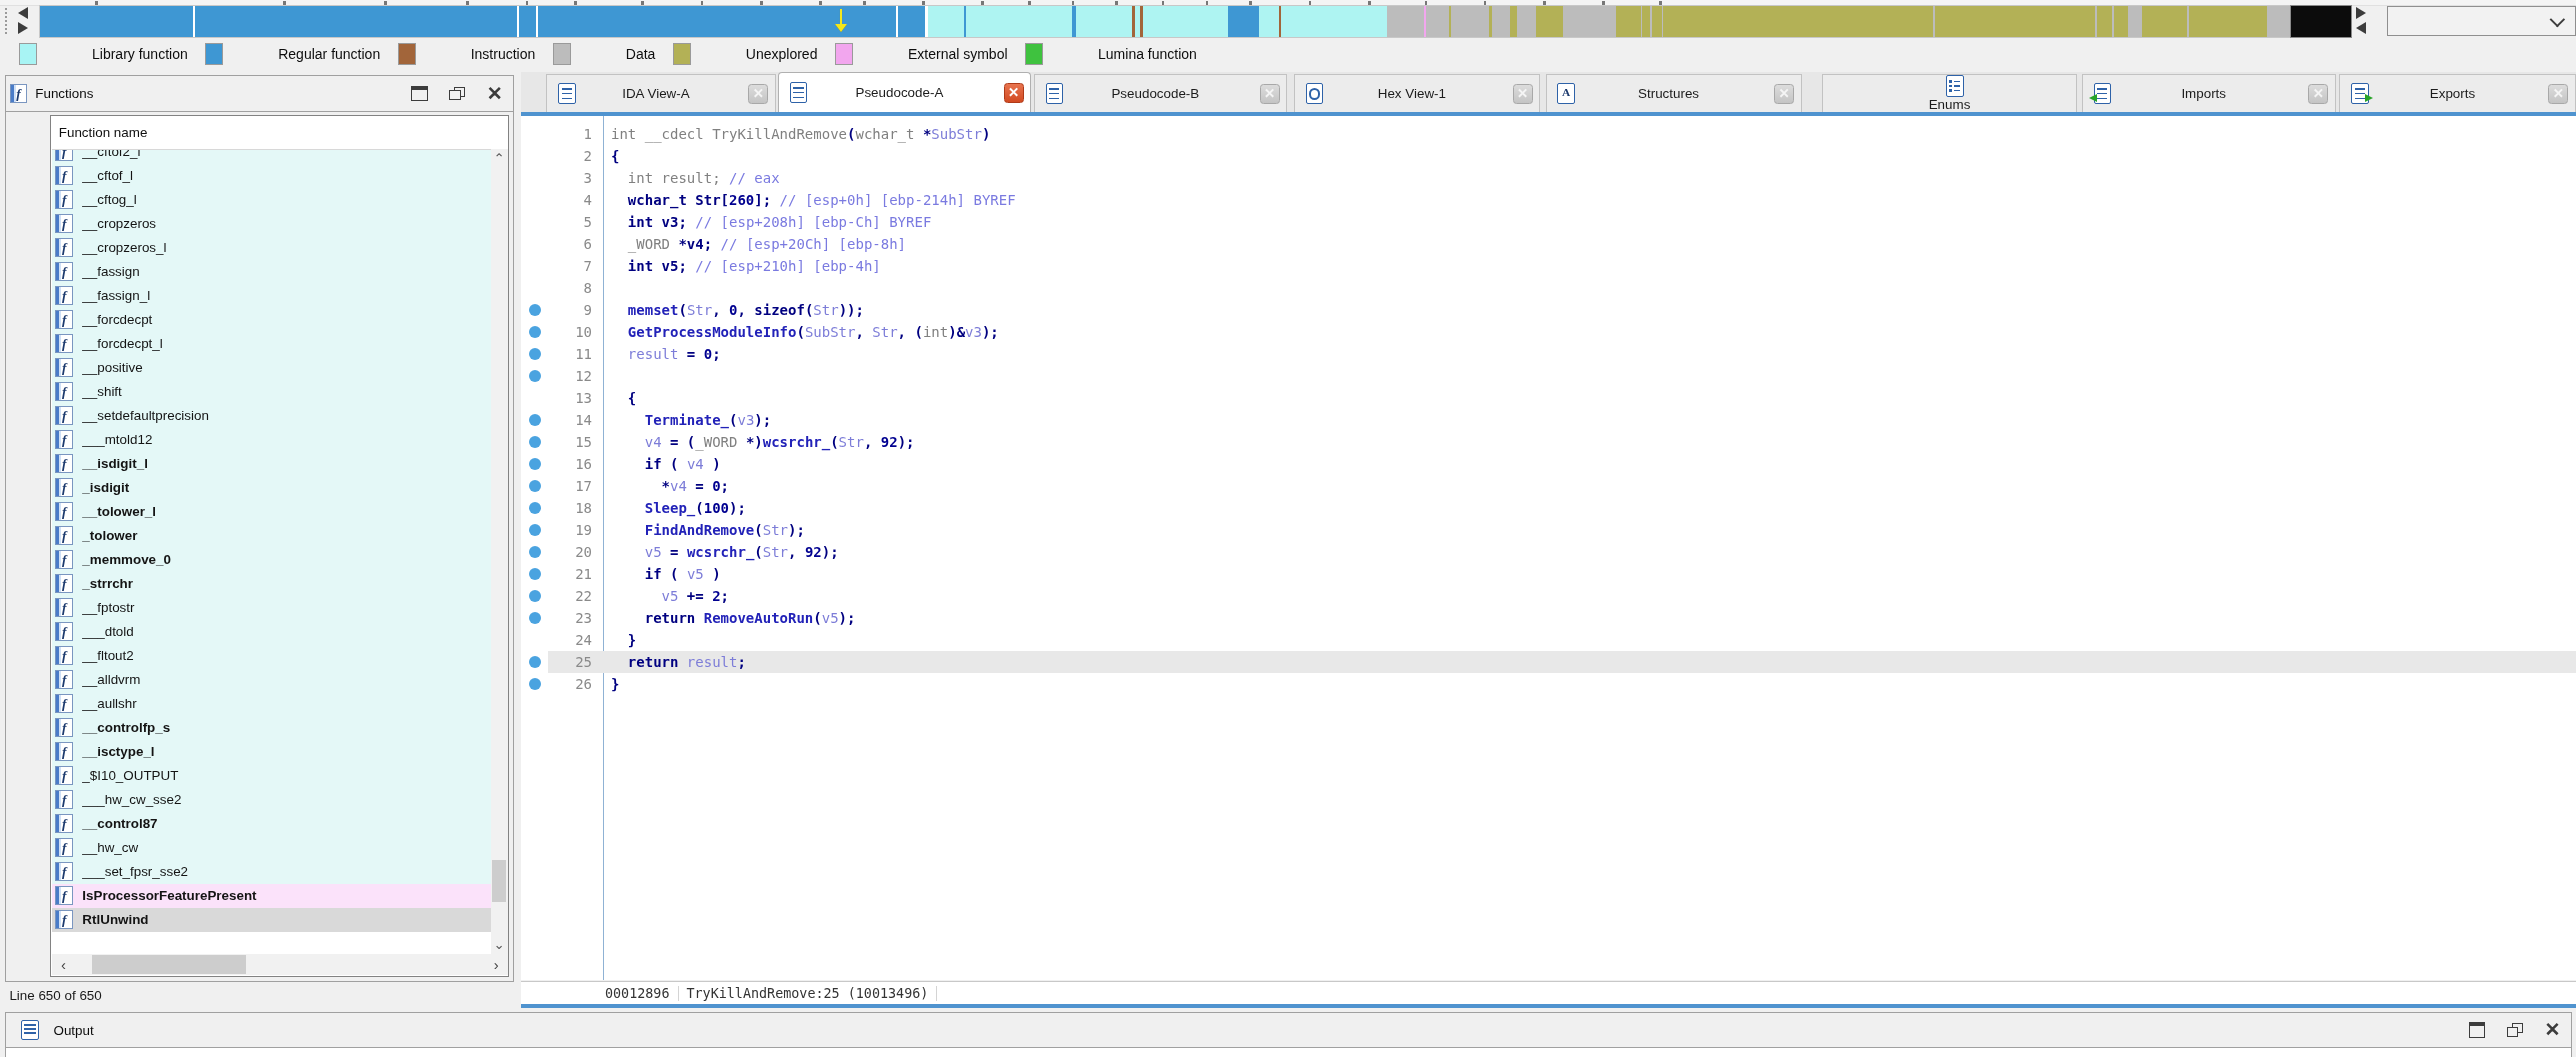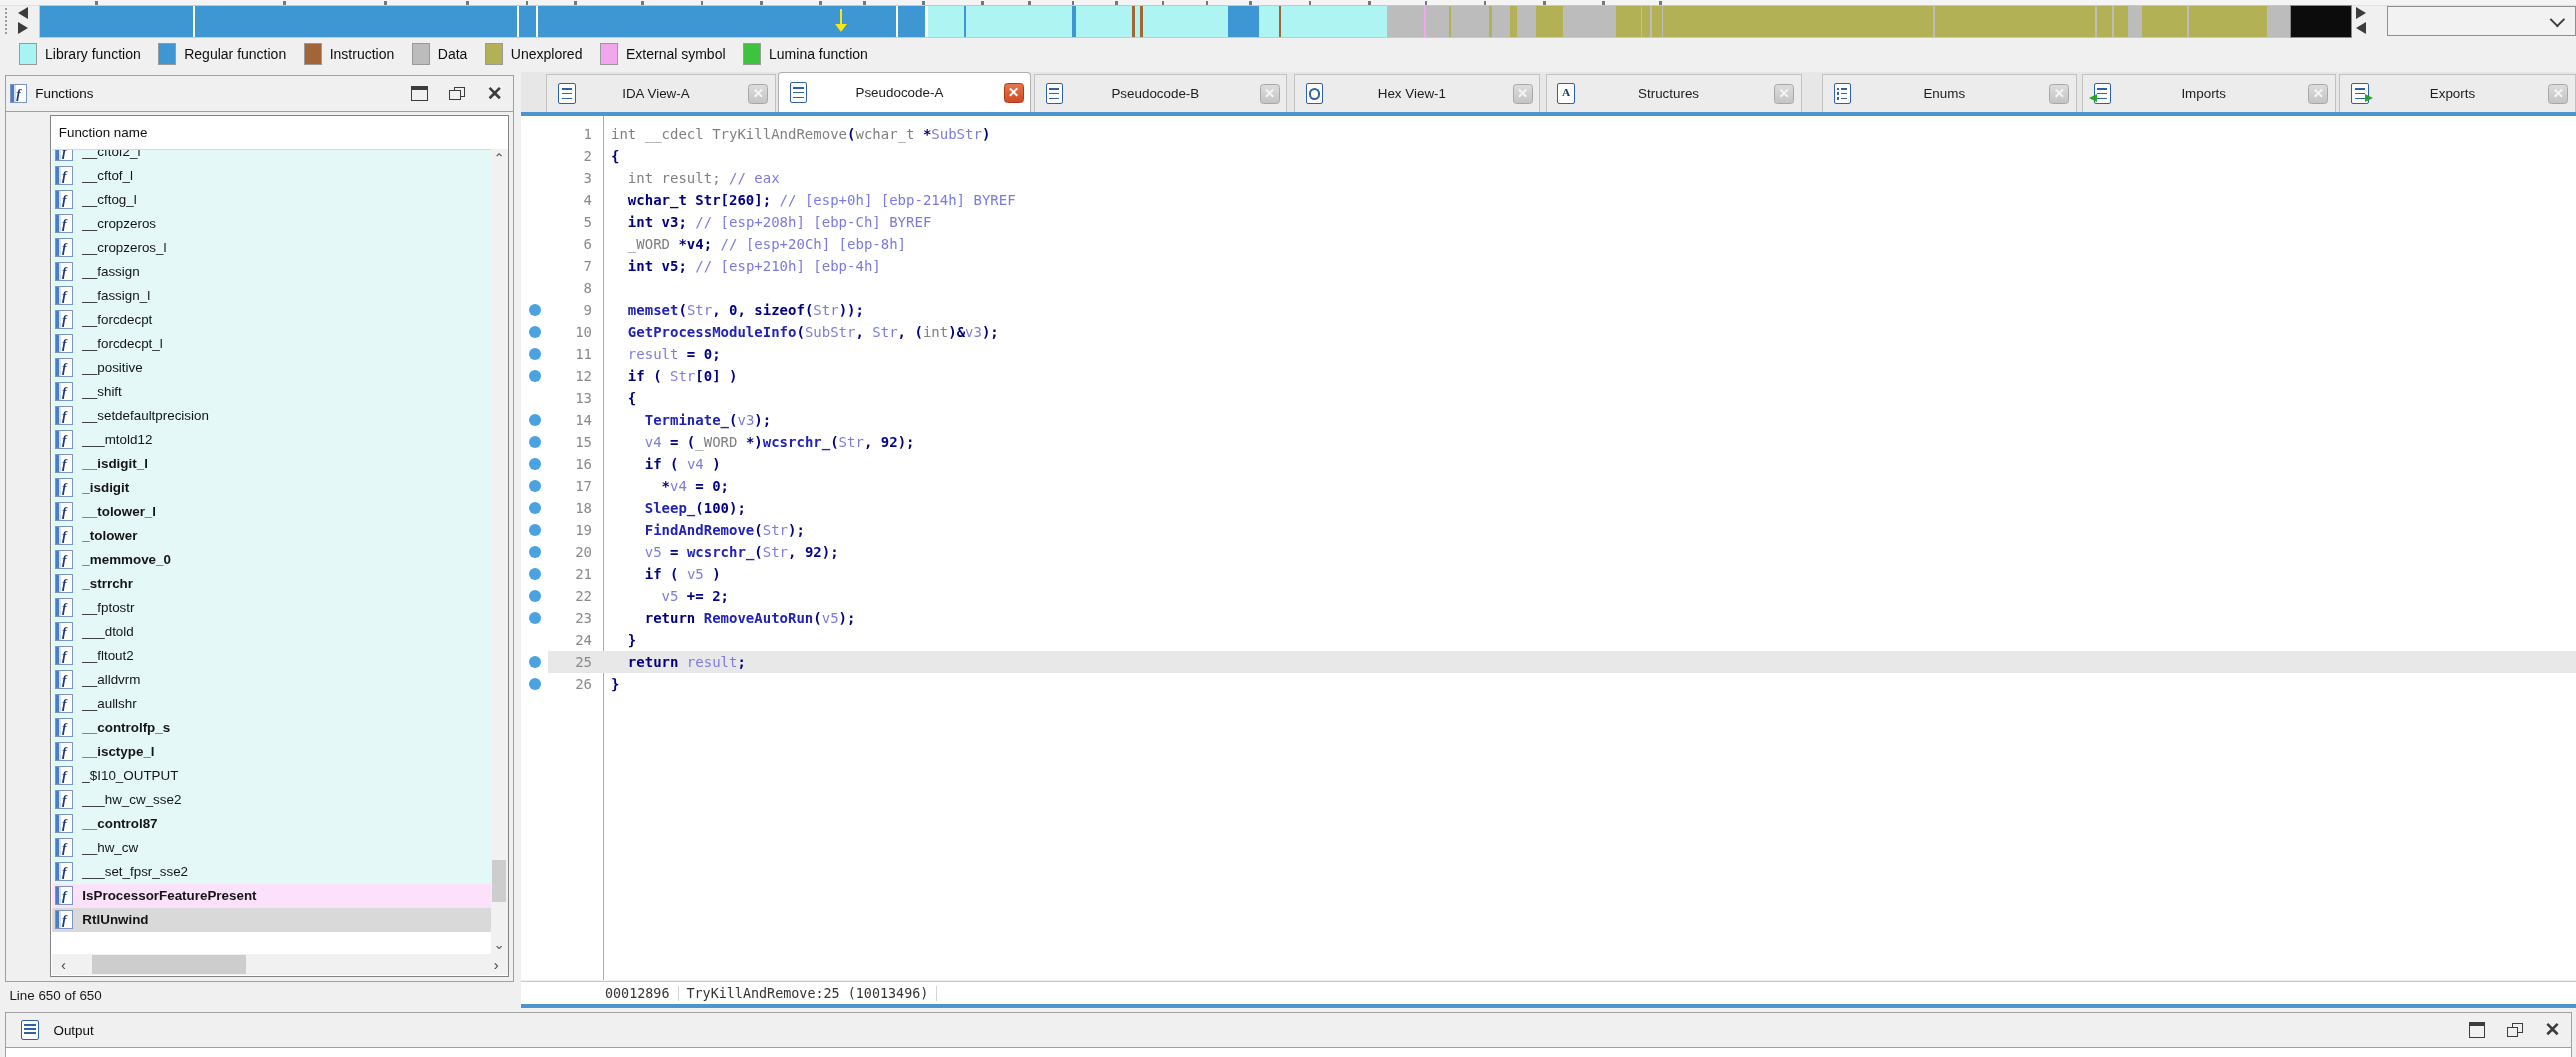--- a/index.html
+++ b/index.html
@@ -18,21 +18,21 @@
            border:0.7px solid #c8c8c8;background:#fff;}
   .navband .seg{height:100%;flex-shrink:0;}
   .pos-arrow{position:absolute;top:2.7px;width:17.5px;height:27px;margin-left:-8.7px;display:flex;flex-direction:column;align-items:center;z-index:3;}
   .pos-arrow .stem{width:2.7px;height:14.8px;background:#f4e71c;box-shadow:0 0 0.7px #8a7b00;}
   .pos-arrow .head{width:0;height:0;border-left:6px solid transparent;border-right:6px solid transparent;border-top:8px solid #f4e71c;filter:drop-shadow(0 0 0.7px #8a7b00);}
   .nav-black{position:absolute;left:2290px;top:5.4px;width:60px;height:31px;background:#0c0c0c;border:0.7px solid #8a8a8a;}
   .nav-combo{position:absolute;left:2387px;top:6px;width:187px;height:28px;background:#f2f2f2;border:0.7px solid #8f8f8f;display:flex;align-items:center;justify-content:flex-end;cursor:pointer;}
   .nav-combo .chev{width:8.7px;height:8.7px;border-right:2px solid #3e3e3e;border-bottom:2px solid #3e3e3e;transform:rotate(45deg);margin:-4px 12px 0 0;}
   
   .legend{position:absolute;left:19px;top:39px;height:29.5px;display:flex;align-items:center;}
-  .legend-item{display:flex;align-items:center;margin-right:17.5px;}
+  .legend-item{display:flex;align-items:center;margin-right:17.5px;gap:47px;}
   .legend-swatch{width:16px;height:20px;border:0.7px solid #9a9a9a;margin-right:8px;}
   .legend-label{font-size:14px;color:#0d0d0d;}
   
   .func-panel{position:absolute;left:5.4px;top:75px;width:509px;height:907px;background:#f0f0f0;border:0.7px solid #a0a0a0;box-sizing:border-box;}
   .panel-titlebar{position:absolute;left:0;top:0;right:0;height:35px;border-bottom:0.7px solid #a0a0a0;display:flex;align-items:center;background:#f0f0f0;}
   .panel-title{font-size:13.4px;color:#0d0d0d;margin-left:8px;}
   .titlebar-btns{margin-left:auto;display:flex;align-items:center;gap:21.5px;margin-right:10.7px;}
   .wb{display:inline-flex;align-items:center;justify-content:center;cursor:pointer;}
   .wb-max{width:14.8px;height:10.7px;border:1.3px solid #3c3c3c;border-top-width:4px;}
   .wb-restore{position:relative;width:16px;height:13.4px;}
@@ -447,21 +447,21 @@
           <span class="tab-label">Hex View-1</span>
           <span class="tab-close">✕</span>
         </div>
         <div class="tab" style="width: 260px; margin-left: 5.4px;">
           <span class="tab-icon">
             <span class="letter">A</span>
           </span>
           <span class="tab-label">Structures</span>
           <span class="tab-close">✕</span>
         </div>
-        <div class="tab" style="width: 259px; margin-left: 20px;">
+        <div class="tab" style="width: 259px; margin-left: 20px; flex-direction: column;">
           <span class="tab-icon">
             <span class="dot" style="top: 4px;"></span>
             <span class="ln" style="top: 4.7px; left: 6.7px;"></span>
             <span class="dot" style="top: 8.7px;"></span>
             <span class="ln" style="top: 9.4px; left: 6.7px;"></span>
             <span class="dot" style="top: 13.4px;"></span>
             <span class="ln" style="top: 14px; left: 6.7px;"></span>
           </span>
           <span class="tab-label">Enums</span>
           <span class="tab-close">✕</span>
@@ -550,21 +550,20 @@
               <span class="bpdot"></span>
             </span>
             <span class="lnum">11</span>
             <span class="ctext"><span class="tk-v">  result</span><span class="tk-p"> = </span><span class="tk-n">0</span><span class="tk-p">;</span></span>
           </div>
           <div class="cline">
             <span class="gut">
               <span class="bpdot"></span>
             </span>
             <span class="lnum">12</span>
-            <span class="ctext"><span class="tk-k">  if</span><span class="tk-p"> ( </span><span class="tk-v">Str</span><span class="tk-p">[</span><span class="tk-n">0</span><span class="tk-p">] )</span></span>
           </div>
           <div class="cline">
             <span class="gut"></span>
             <span class="lnum">13</span>
             <span class="ctext"><span class="tk-p">  {</span></span>
           </div>
           <div class="cline">
             <span class="gut">
               <span class="bpdot"></span>
             </span>

